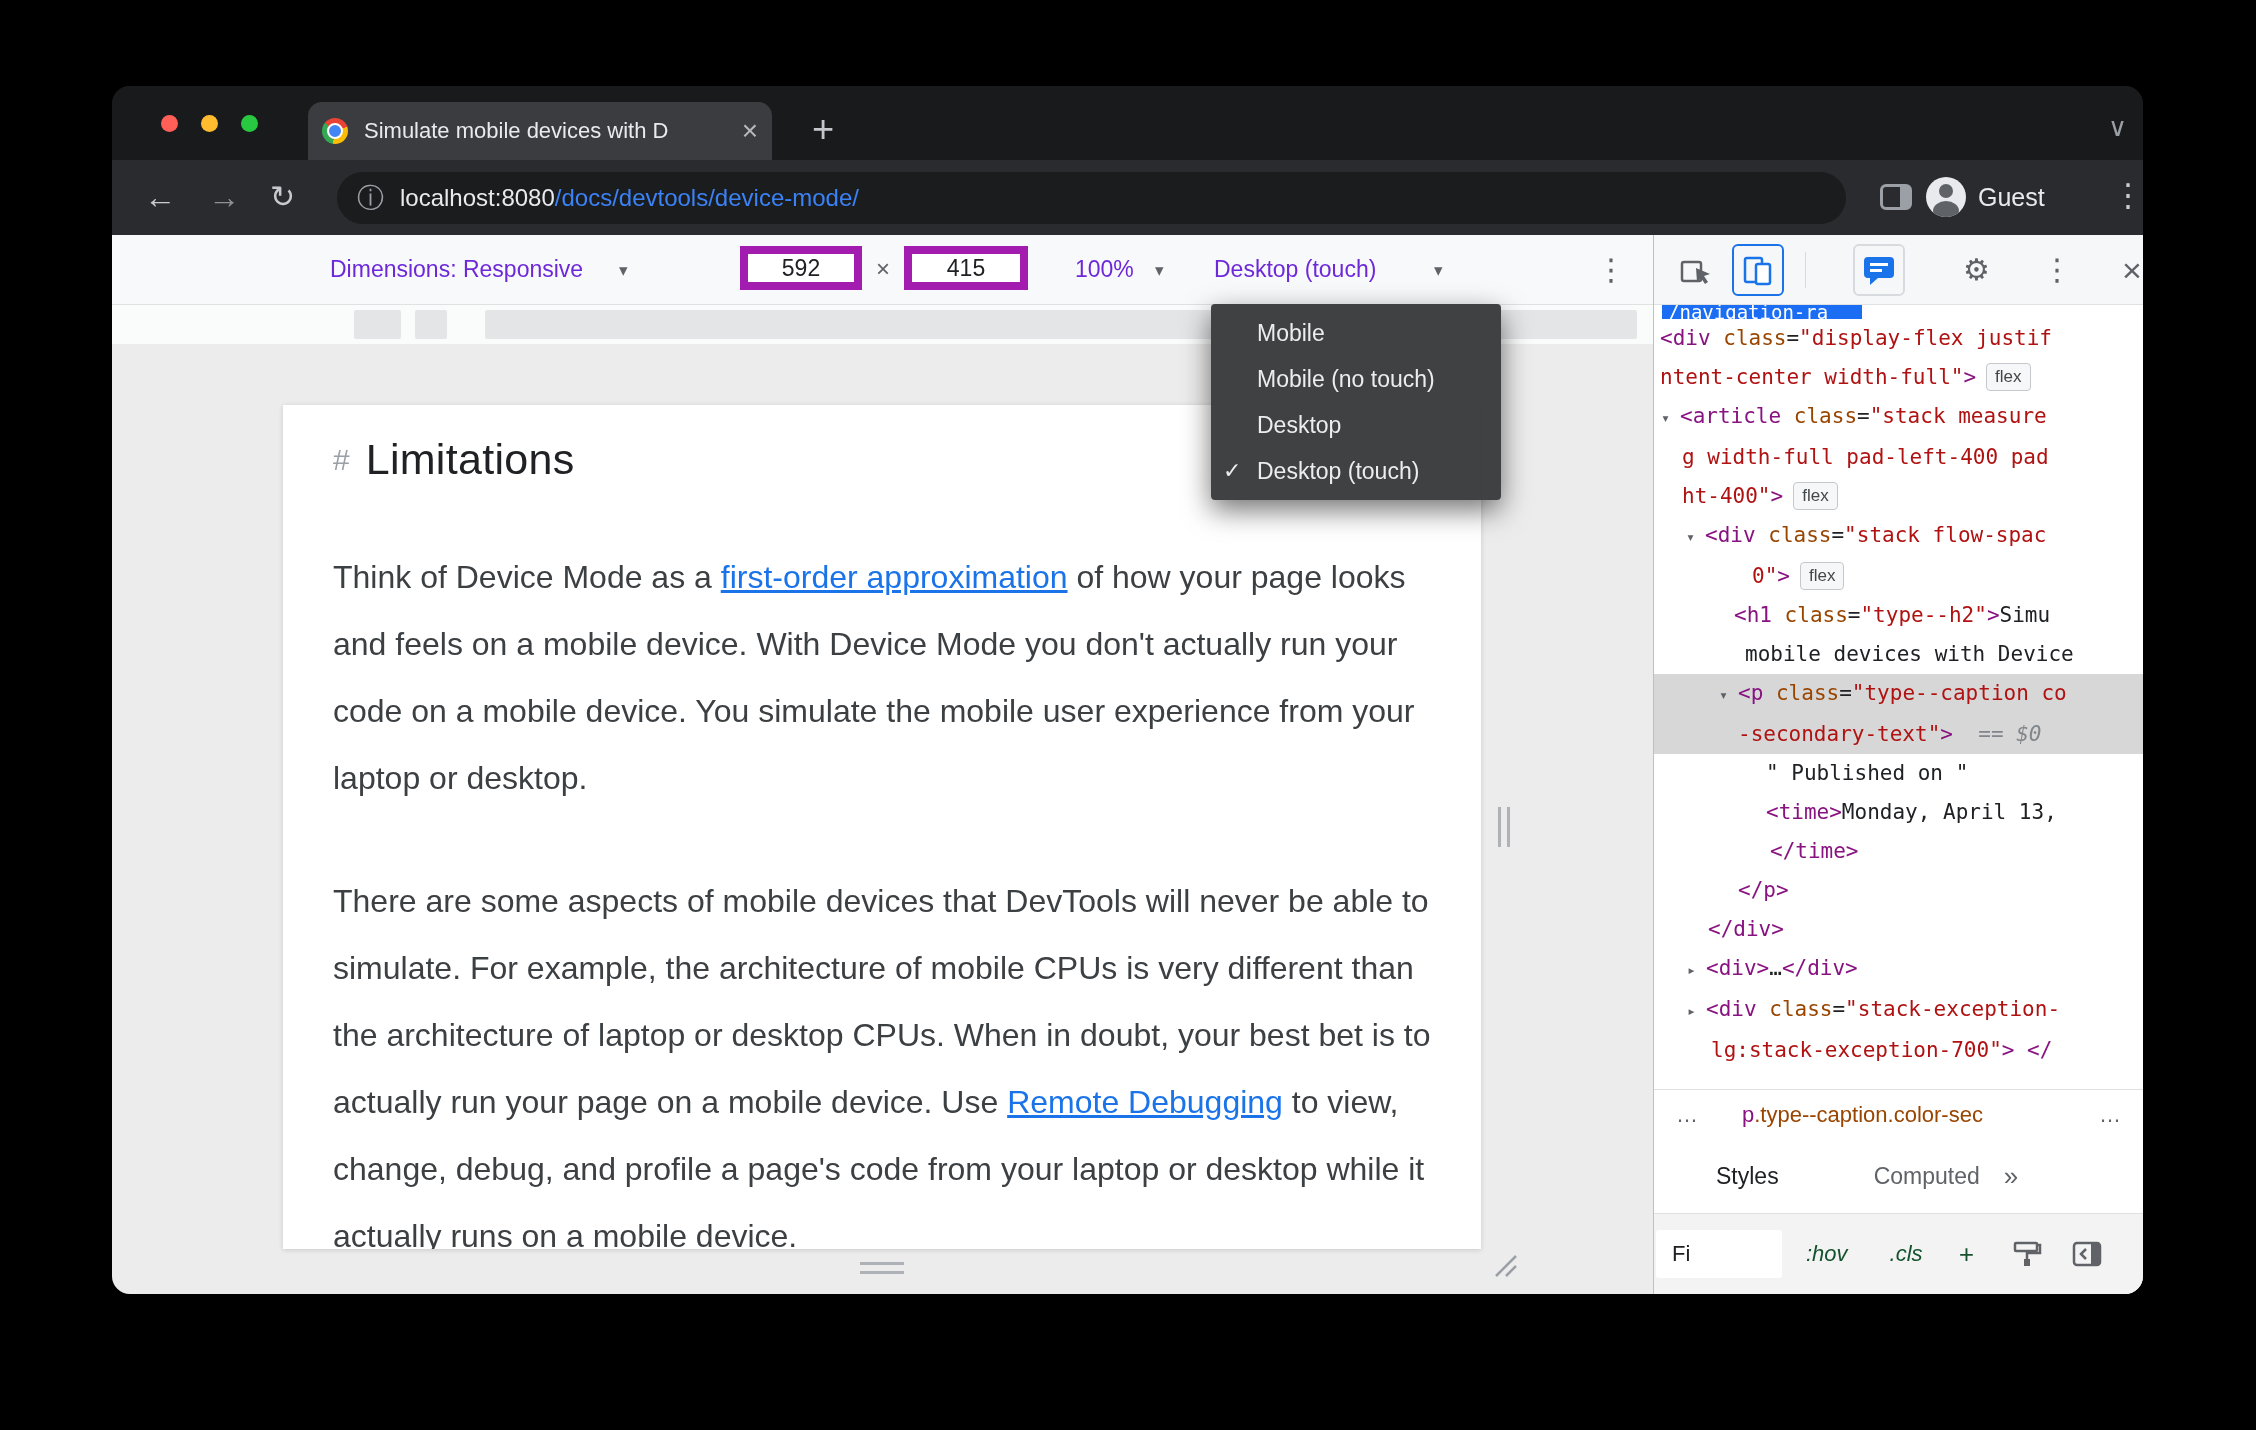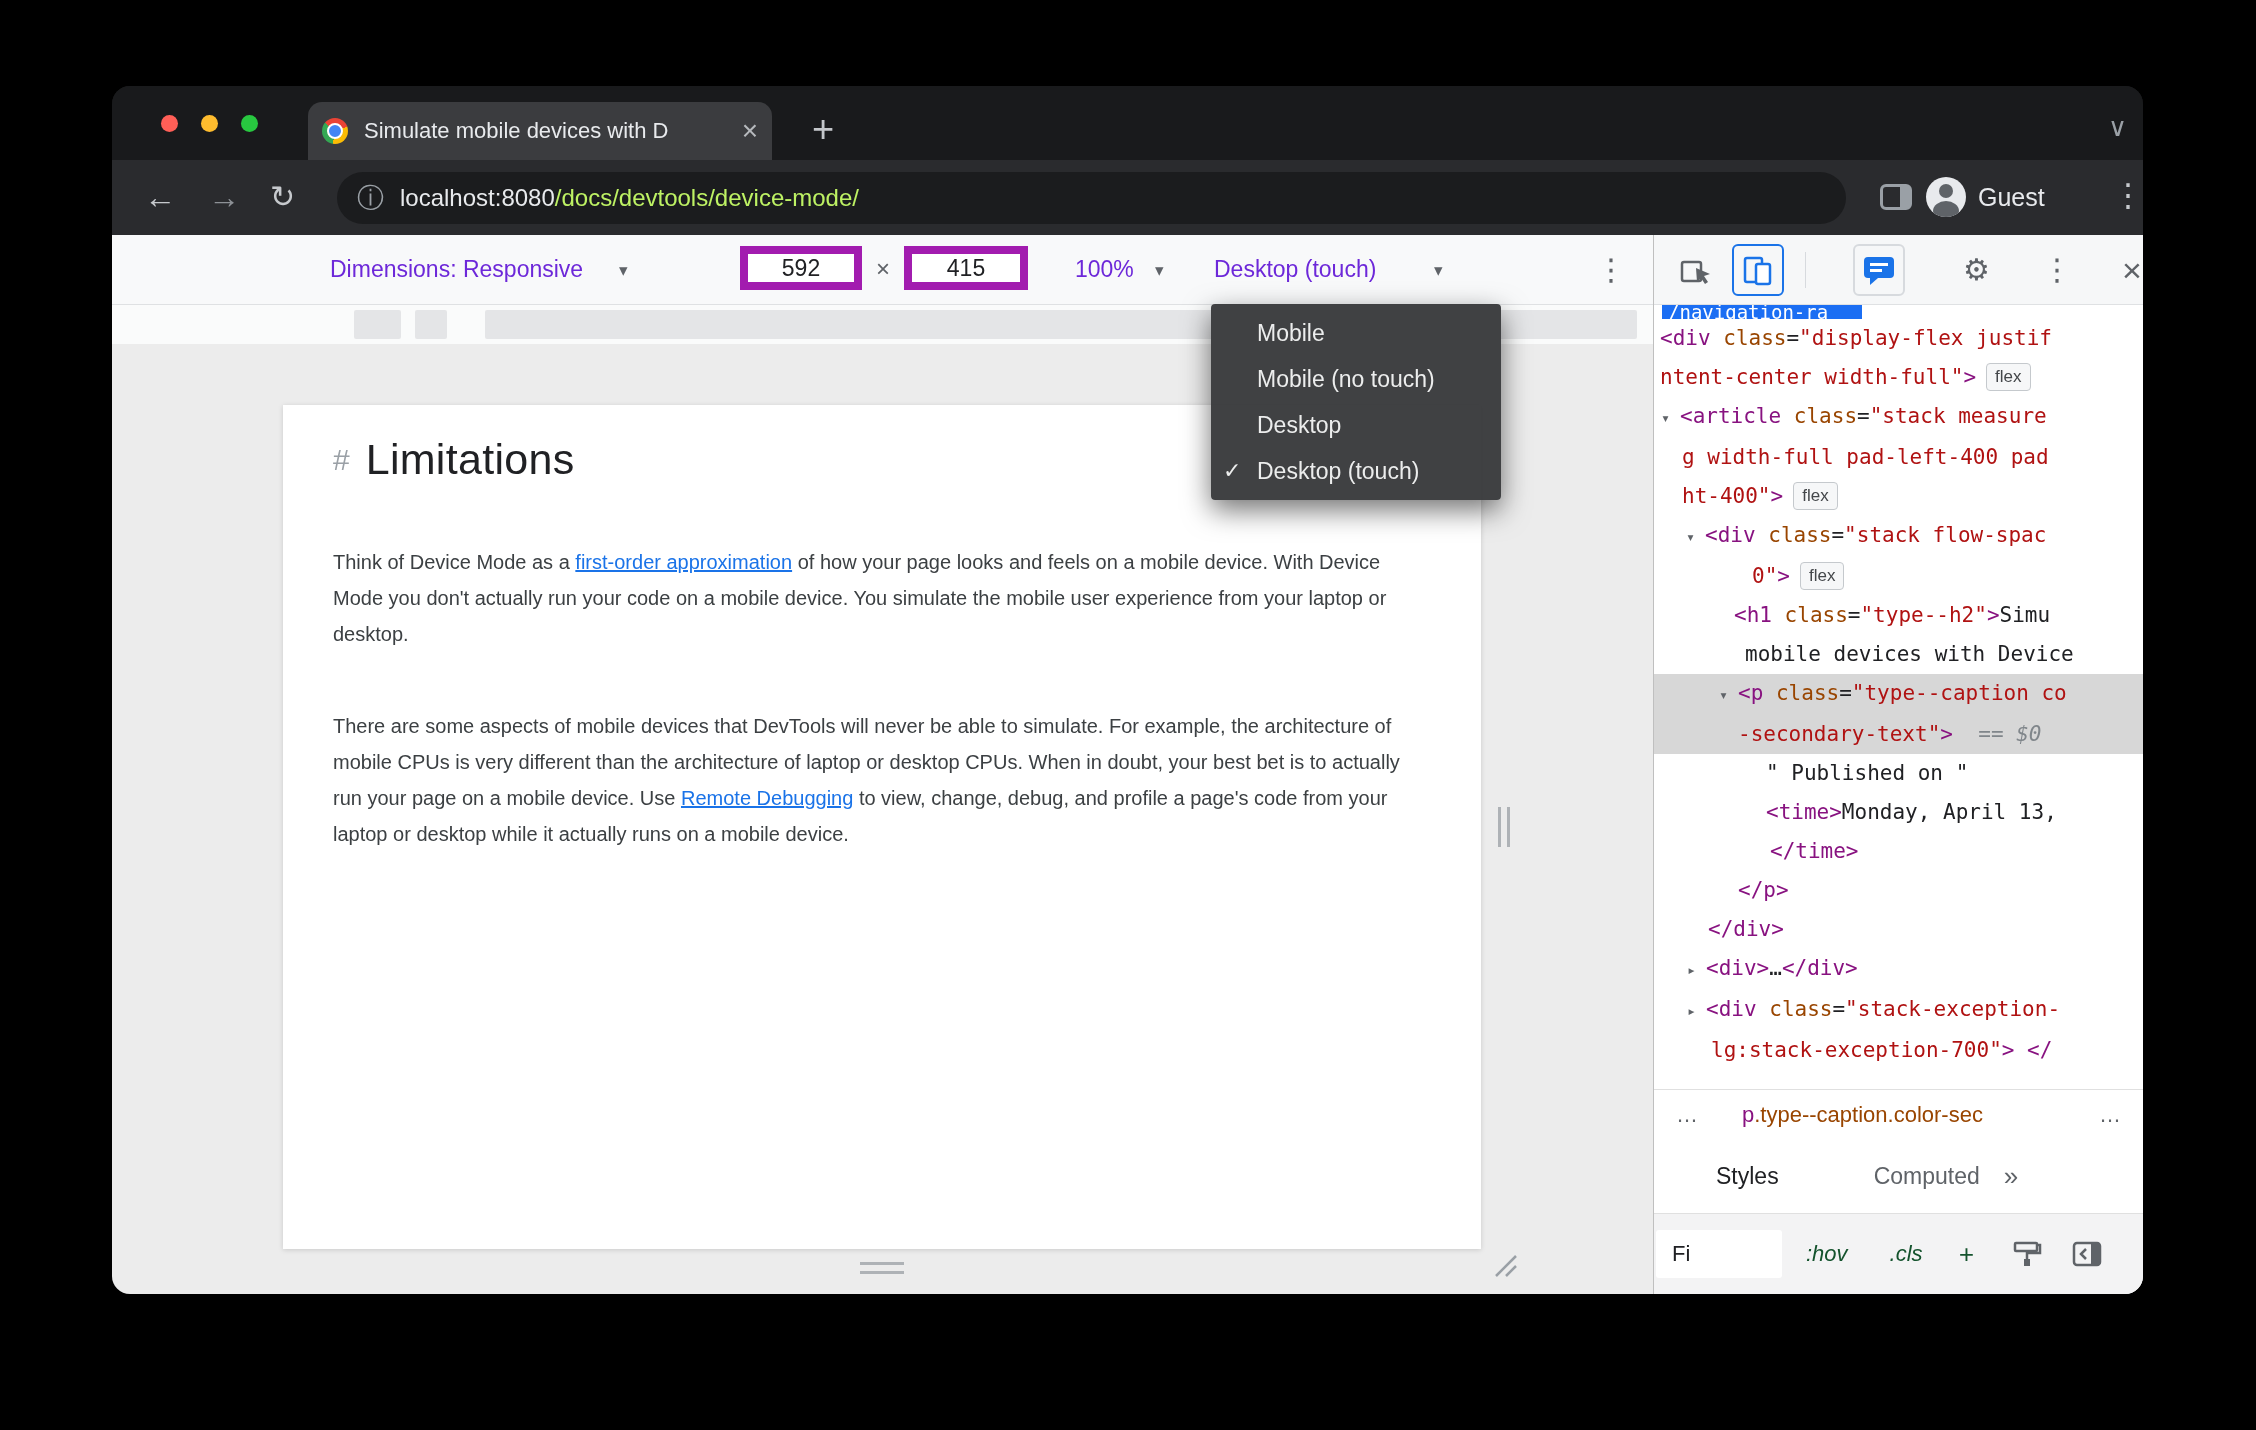--- a/index.html
+++ b/index.html
@@ -31,21 +31,21 @@
   
   .navbar{position:absolute;left:0;top:74px;width:2031px;height:75px;background:#2a2b2e;}
   .nav-ic{position:absolute;top:18px;color:#c6c9cd;font-size:32px;line-height:38px;}
   .ic-back{left:32px;}
   .ic-fwd{left:96px;color:#8d9196;}
   .ic-reload{left:158px;font-size:30px;}
   .urlbar{position:absolute;left:225px;top:86px;width:1509px;height:52px;background:#1b1c1e;
           border-radius:26px;display:flex;align-items:center;top:12px;}
   .url-info{color:#9aa0a6;font-size:27px;margin-left:20px;line-height:27px;}
   .url-host{color:#e8eaed;font-size:24px;margin-left:16px;}
-  .url-path{color:#bef264;font-size:24px;}
+  .url-path{color:#3b82f6;font-size:24px;}
   .sidepanel{position:absolute;left:1768px;top:24px;width:32px;height:26px;border:3px solid #9aa0a6;
           border-radius:6px;box-sizing:border-box;}
   .sidepanel::after{content:"";position:absolute;top:0;right:0;width:9px;height:100%;background:#9aa0a6;}
   .avatar{position:absolute;left:1814px;top:17px;width:40px;height:40px;border-radius:50%;
           background:#e8eaed;overflow:hidden;}
   .avatar::before{content:"";position:absolute;left:13px;top:7px;width:14px;height:14px;border-radius:50%;background:#5f6368;}
   .avatar::after{content:"";position:absolute;left:7px;top:24px;width:26px;height:20px;border-radius:50%;background:#5f6368;}
   .guest{position:absolute;left:1866px;top:23px;color:#e8eaed;font-size:25px;}
   .nav-more{position:absolute;left:2000px;top:16px;color:#c6c9cd;font-size:32px;}
 
@@ -71,21 +71,21 @@
   .ruler{position:absolute;left:0;top:219px;width:1541px;height:39px;background:#fafbfb;}
   .ruler-seg{position:absolute;top:5px;height:29px;background:#e4e5e7;border-radius:2px;}
 
   
   .content{position:absolute;left:0;top:258px;width:1541px;height:950px;background:#ececec;}
   .page{position:absolute;left:171px;top:61px;width:1198px;height:844px;background:#fff;
         box-shadow:0 1px 5px rgba(0,0,0,.15);box-sizing:border-box;padding:30px 48px 0 50px;overflow:hidden;}
   .h-row{display:flex;align-items:center;}
   .hash{color:#9aa0a6;font-size:30px;margin-right:16px;}
   h1.pg{font-size:43px;font-weight:500;color:#202124;margin:0;letter-spacing:.3px;}
-  .para{width:1100px;margin:60px 0 0 0;font-size:20px;line-height:36px;color:#3c4043;}
+  .para{width:1100px;margin:60px 0 0 0;font-size:32px;line-height:67px;color:#3c4043;}
   .para + .para{margin-top:56px;}
   .plink{color:#1a73e8;text-decoration:underline;cursor:pointer;}
 
   .vhandle{position:absolute;left:1386px;top:463px;display:flex;gap:6px;}
   .vhandle i{display:block;width:3px;height:40px;background:#aeb2b6;}
   .hhandle{position:absolute;left:748px;top:918px;display:flex;flex-direction:column;gap:6px;}
   .hhandle i{display:block;width:44px;height:3px;background:#aeb2b6;}
   .chandle{position:absolute;left:1380px;top:908px;}
 
   

